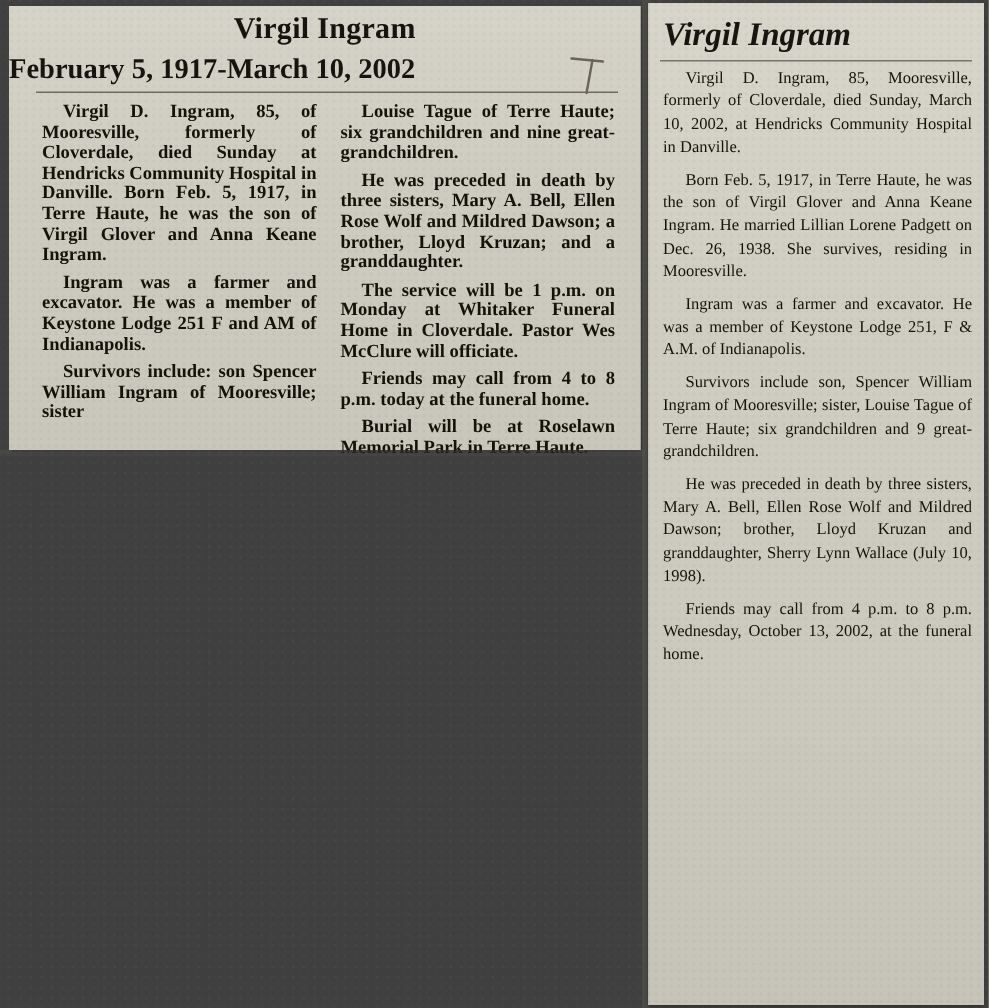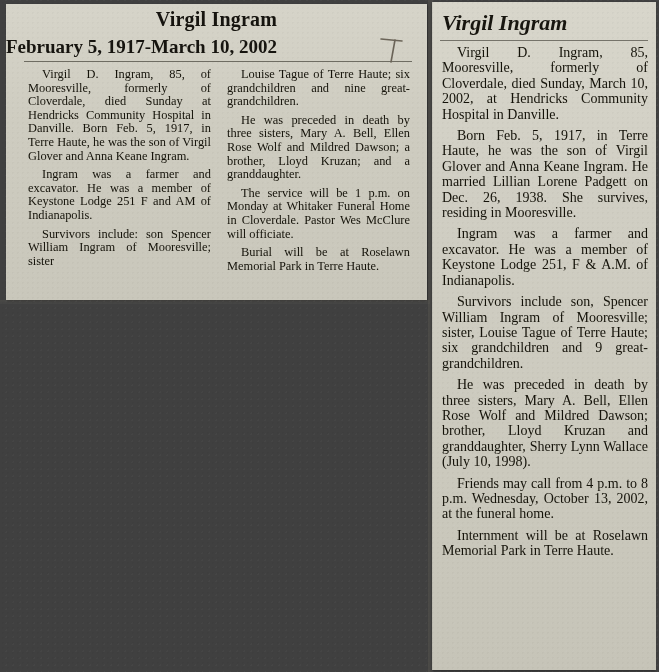--- a/index.html
+++ b/index.html
@@ -67,20 +67,21 @@
   .cols-left {
     position: absolute;
     top: 64px;
     left: 22px;
     width: 382px;
     display: flex;
     gap: 16px;
   }
   .col {
     width: 183px;
+    font-weight: bold;
   }
   .col p {
     margin: 0 0 5px 0;
     text-indent: 14px;
     font-size: 12.4px;
     line-height: 13.6px;
     text-align: justify;
     color: #141209;
   }
   .pen-mark {
@@ -126,21 +127,21 @@
   }
   .body-right {
     position: absolute;
     top: 43px;
     left: 10px;
     width: 206px;
   }
   .body-right p {
     margin: 0 0 6px 0;
     text-indent: 15px;
-    font-size: 14px;
+    font-size: 11px;
     line-height: 15.4px;
     text-align: justify;
     color: #141209;
   }
   .seam {
     position: absolute;
     left: 428px;
     top: 0;
     width: 5px;
     height: 672px;
@@ -181,41 +182,41 @@
     <div class="cols-left">
       <div class="col">
         <p>Virgil D. Ingram, 85, of Mooresville, formerly of Cloverdale, died Sunday at Hendricks Community Hospital in Danville. Born Feb. 5, 1917, in Terre Haute, he was the son of Virgil Glover and Anna Keane Ingram.</p>
         <p>Ingram was a farmer and excavator. He was a member of Keystone Lodge 251 F and AM of Indianapolis.</p>
         <p>Survivors include: son Spencer William Ingram of Mooresville; sister</p>
       </div>
       <div class="col">
         <p>Louise Tague of Terre Haute; six grandchildren and nine great-grandchildren.</p>
         <p>He was preceded in death by three sisters, Mary A. Bell, Ellen Rose Wolf and Mildred Dawson; a brother, Lloyd Kruzan; and a granddaughter.</p>
         <p>The service will be 1 p.m. on Monday at Whitaker Funeral Home in Cloverdale. Pastor Wes McClure will officiate.</p>
+        <p>Friends may call from 4 to 8 p.m. today at the funeral home.</p>
         <p>Burial will be at Roselawn Memorial Park in Terre Haute.</p>
       </div>
     </div>
 
     <svg class="pen-mark" viewBox="0 0 28 28">
       <path d="M3 3 L24 5 M17 4 L13 26" stroke="#6b6458" stroke-width="1.6" fill="none" stroke-linecap="round"></path>
     </svg>
   </div>
 
   <div class="clip-right">
     <div class="paper"></div>
     <div class="headline-right">Virgil Ingram</div>
     <div class="rule-right"></div>
     <div class="body-right">
       <p>Virgil D. Ingram, 85, Mooresville, formerly of Cloverdale, died Sunday, March 10, 2002, at Hendricks Community Hospital in Danville.</p>
       <p>Born Feb. 5, 1917, in Terre Haute, he was the son of Virgil Glover and Anna Keane Ingram. He married Lillian Lorene Padgett on Dec. 26, 1938. She survives, residing in Mooresville.</p>
       <p>Ingram was a farmer and excavator. He was a member of Keystone Lodge 251, F &amp; A.M. of Indianapolis.</p>
       <p>Survivors include son, Spencer William Ingram of Mooresville; sister, Louise Tague of Terre Haute; six grandchildren and 9 great-grandchildren.</p>
       <p>He was preceded in death by three sisters, Mary A. Bell, Ellen Rose Wolf and Mildred Dawson; brother, Lloyd Kruzan and granddaughter, Sherry Lynn Wallace (July 10, 1998).</p>
       <p>Friends may call from 4 p.m. to 8 p.m. Wednesday, October 13, 2002, at the funeral home.</p>
-      <p>Internment will be at Roselawn Memorial Park in Terre Haute.</p>
     </div>
 
   </div>
 
   <div class="seam"></div>
   <div class="seam2"></div>
   <div class="noise"></div>
 </div>
 
 </body></html>

